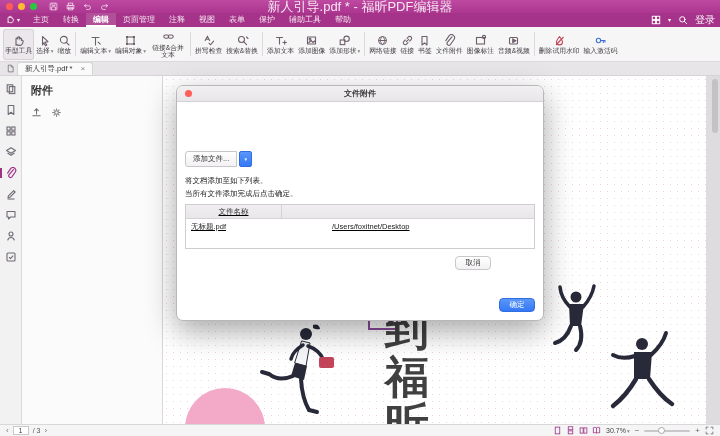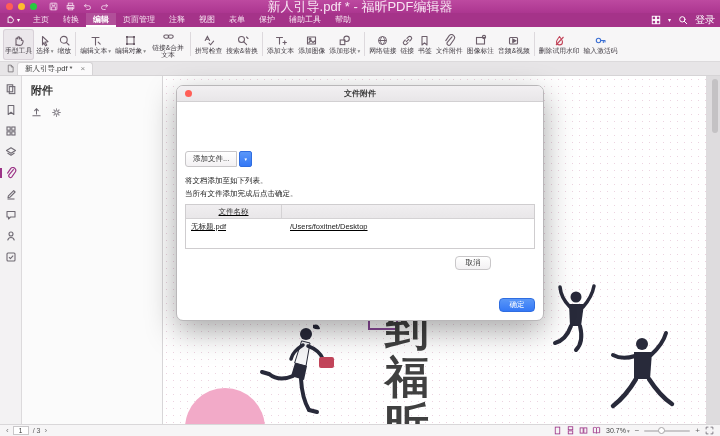--- a/index.html
+++ b/index.html
@@ -76,21 +76,21 @@
   .add-file { display:inline-flex; align-self:flex-start;margin-top:43px; }
   .add-file .txt { border:1px solid #c8c6c8; background:linear-gradient(#fff,#f3f1f3); font-size:7.5px; padding:2px 7px; border-radius:3px 0 0 3px; color:#333; }
   .add-file .dd { width:13px; border:1px solid #2f6de0; background:linear-gradient(#5a97f8,#3478f6); color:#fff; font-size:5px; display:flex; align-items:center; justify-content:center; border-radius:2px; margin-left:2px; }
   .dlg-instr { font-size:7.5px; color:#222; margin-top:7px; line-height:1.75; }
   .dlg-table { margin-top:4px; flex:1; border:1px solid #cfcdcf; display:flex; flex-direction:column;text-decoration:underline; }
   .thead { display:flex; background:linear-gradient(#f0eef0,#e9e7e9); border-bottom:1px solid #d4d2d4; height:14px; flex:0 0 auto; }
   .th { font-size:7.5px; color:#333; display:flex; align-items:center; justify-content:center; }
   .th.name { width:96px; border-right:1px solid #d4d2d4; }
   .th.path { flex:1; }
   .tbody { flex:1; background:#fff; }
-  .trow { display:flex; height:15px; align-items:center; font-size:7.5px; color:#222; }
+  .trow { display:flex; height:15px; align-items:center; font-size:7.5px; color:#222;gap:42px; }
   .td.name { width:96px; padding-left:5px; }
   .td.path { flex:1; padding-left:8px; }
   .dlg-buttons { display:flex; justify-content:flex-end; gap:8px; margin-top:7px; }
   .btn { height:14px; min-width:36px; border-radius:4px; font-size:7.5px; display:flex; align-items:center; justify-content:center; padding:0 9px; }
   .btn.cancel { background:linear-gradient(#fff,#f3f1f3); border:1px solid #c9c7c9; color:#333; }
   .btn.ok { background:linear-gradient(#5a97f8,#3478f6); border:1px solid #2f6de0; color:#fff;margin-top:42px; }
 
   
   .statusbar { position:absolute; left:0; right:0; bottom:0; height:12px; background:#f6f5f6; border-top:1px solid #d9d7d9; display:flex; align-items:center; padding:0 6px; font-size:7px; color:#555; }
   .page-nav { display:flex; align-items:center; gap:4px; }

